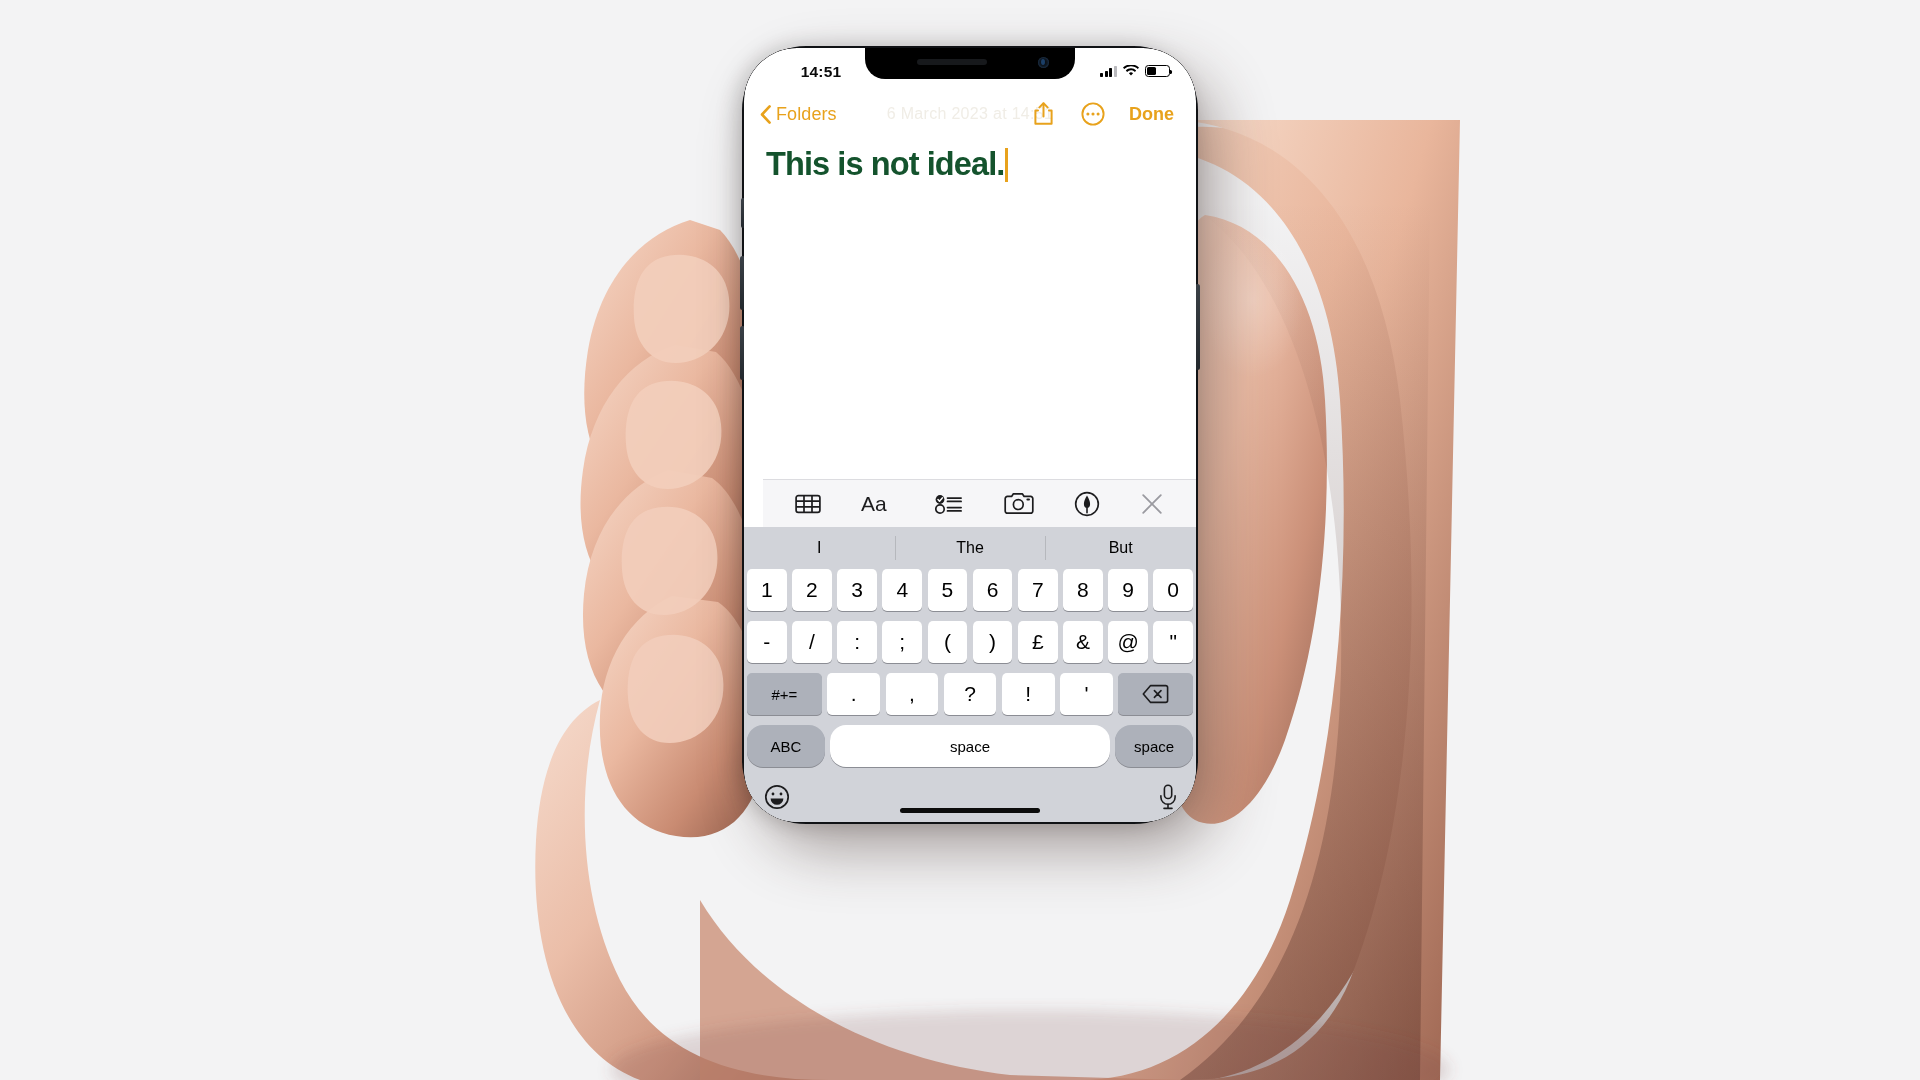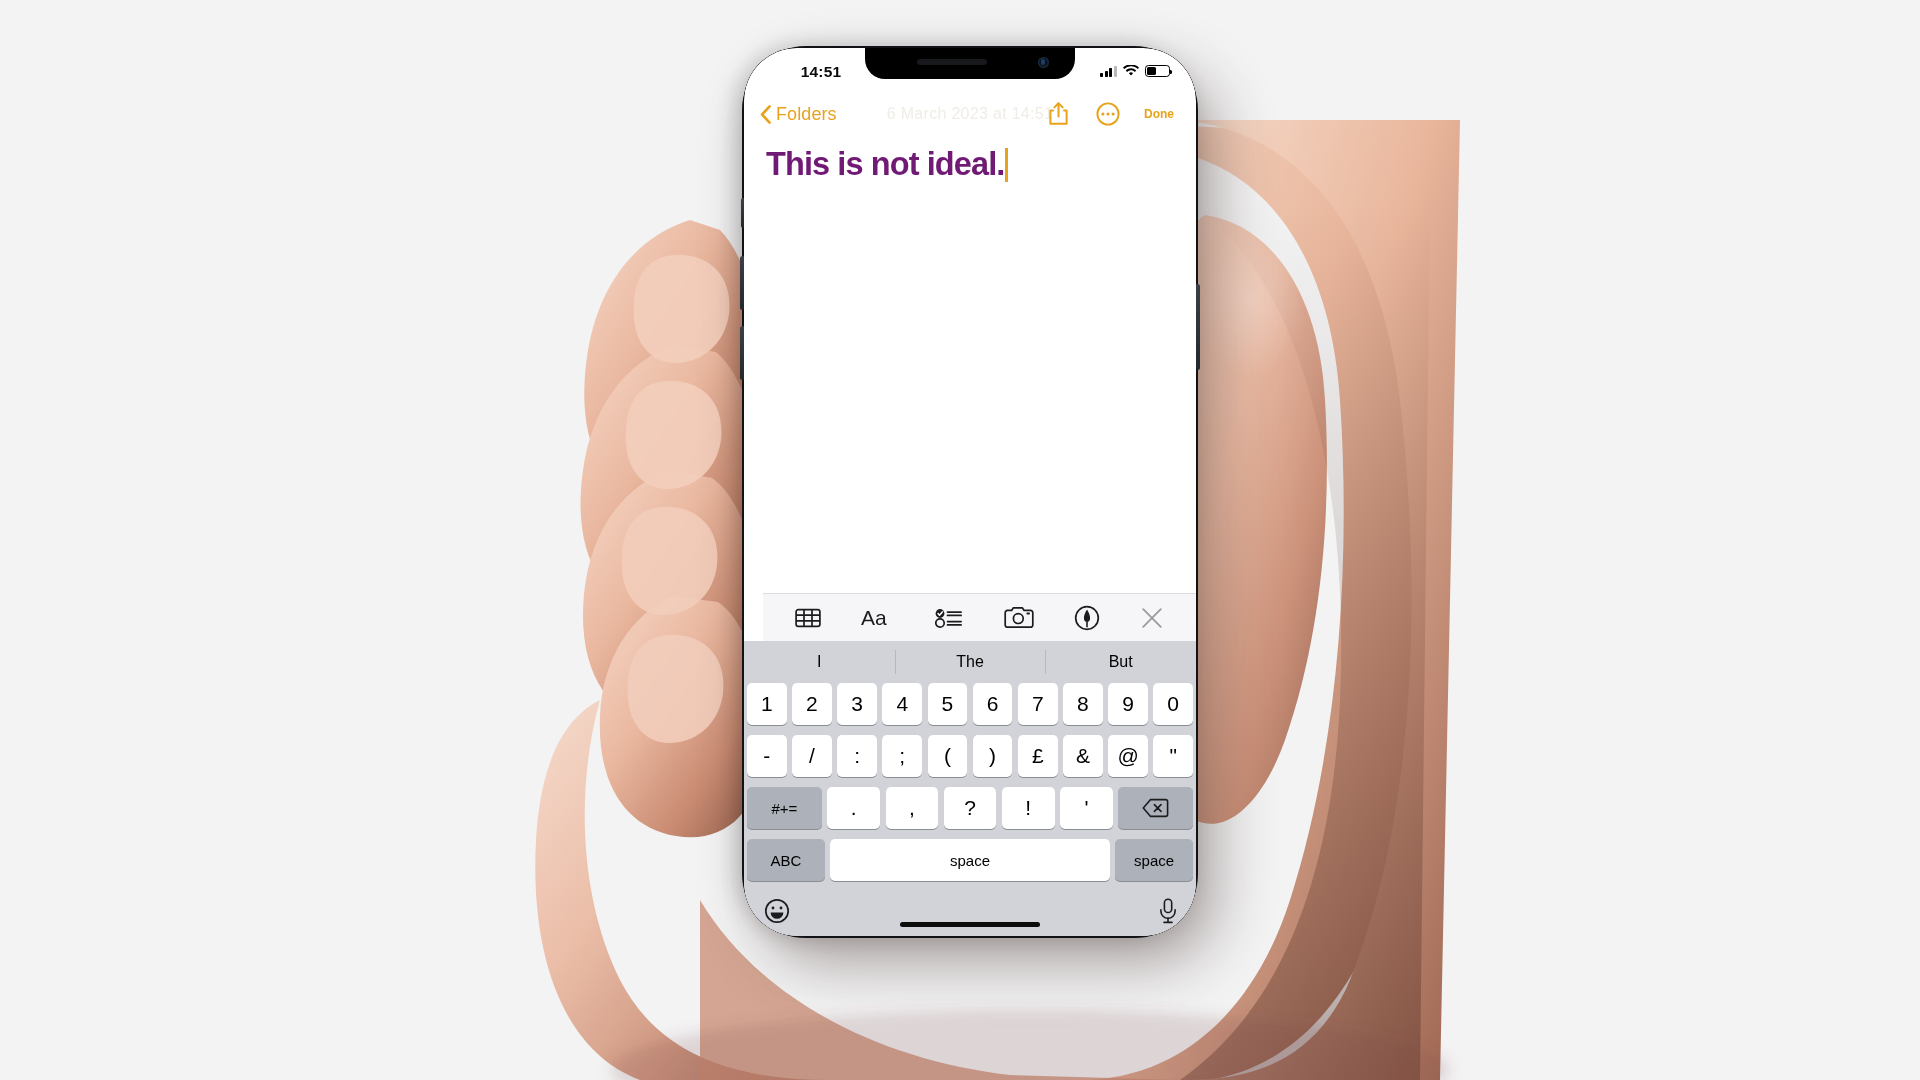--- a/index.html
+++ b/index.html
@@ -12,21 +12,21 @@
 
   
   #scene { position:absolute; inset:0; background:#f3f3f4; }
 
   .hand-wrap { position:absolute; left:0; top:0; width:1920px; height:1080px; }
 
   
   #phone {
     position:absolute;
     left:744px; top:48px;
-    width:452px; height:888px;
+    width:452px; height:774px;
     border-radius:62px;
     background:linear-gradient(100deg,#2f3338 0%,#3c4248 18%,#22262b 46%,#2b3036 72%,#171a1e 100%);
     box-shadow:
       0 0 0 2px #101215,
       18px 26px 60px rgba(60,40,35,.42),
       -6px 0 22px rgba(0,0,0,.22);
     padding:0;
   }
   #phone-inner {
     position:relative;
@@ -113,34 +113,34 @@
     position:relative; flex:0 0 44px; height:44px;
     display:flex; align-items:center; padding:0 22px 0 16px;
     color:#e8a21c;
     z-index:6;
   }
   #back-group { display:flex; align-items:center; gap:5px; cursor:pointer;text-align:center; }
   #back-chevron { width:11px; height:19px; }
   #back-label { font-size:18px; color:#e8a21c; letter-spacing:.1px; }
   #nav-right { margin-left:auto; display:flex; align-items:center; gap:26px; }
   .nav-ico { width:22px; height:24px; cursor:pointer; }
-  #done-btn { font-size:12px; font-weight:700; color:#e8a21c; cursor:pointer; }
+  #done-btn { font-size:18px; font-weight:700; color:#e8a21c; cursor:pointer; }
 
   
   #date-watermark {
     position:absolute; left:0; right:0; top:44px; height:44px;
     display:flex; align-items:center; justify-content:center;
     font-size:16px; color:#f0ede6; letter-spacing:.3px;
     pointer-events:none; z-index:5;
   }
 
   
   #note-body { flex:1 1 auto; position:relative; background:#fff; padding:2px 22px 0 22px; }
   #note-title {
-    font-size:32.5px; font-weight:800; color:#701a75;
+    font-size:32.5px; font-weight:800; color:#14532d;
     letter-spacing:-.9px; line-height:1.16; margin-top:8px;
     display:inline-block; position:relative;
   }
   #caret {
     display:inline-block; width:2.6px; height:34px; background:#e8a21c;
     vertical-align:-7px; margin-left:1px;
   }
 
   
   #fmt-toolbar {
@@ -174,21 +174,21 @@
     background:#fff; border-radius:5px; height:42px;
     box-shadow:0 1px 0 #8b8d94;
     display:flex; align-items:center; justify-content:center;
     font-size:21px; color:#000; cursor:pointer; flex:1 1 0;
   }
   .key.dark { background:#adb1ba; box-shadow:0 1px 0 #8b8d94; font-size:15px; }
   .key.wide { flex:1.42 1 0; }
   .key.space { flex:5.1 1 0; font-size:15px; }
   #row1 .key { font-size:21px; }
   #row4 { margin-bottom:7px; }
-  #row4 .key { font-size:15px; }
+  #row4 .key { font-size:15px;border-radius:16px; }
   #kb-bottom {
     height:46px; display:flex; align-items:center; justify-content:space-between;
     padding:0 18px 0 20px;
   }
   #home-indicator {
     position:absolute; left:50%; transform:translateX(-50%); bottom:9px;
     width:140px; height:5px; border-radius:3px; background:#0c0c0c;
   }
   .ic { display:block; }
 </style>

